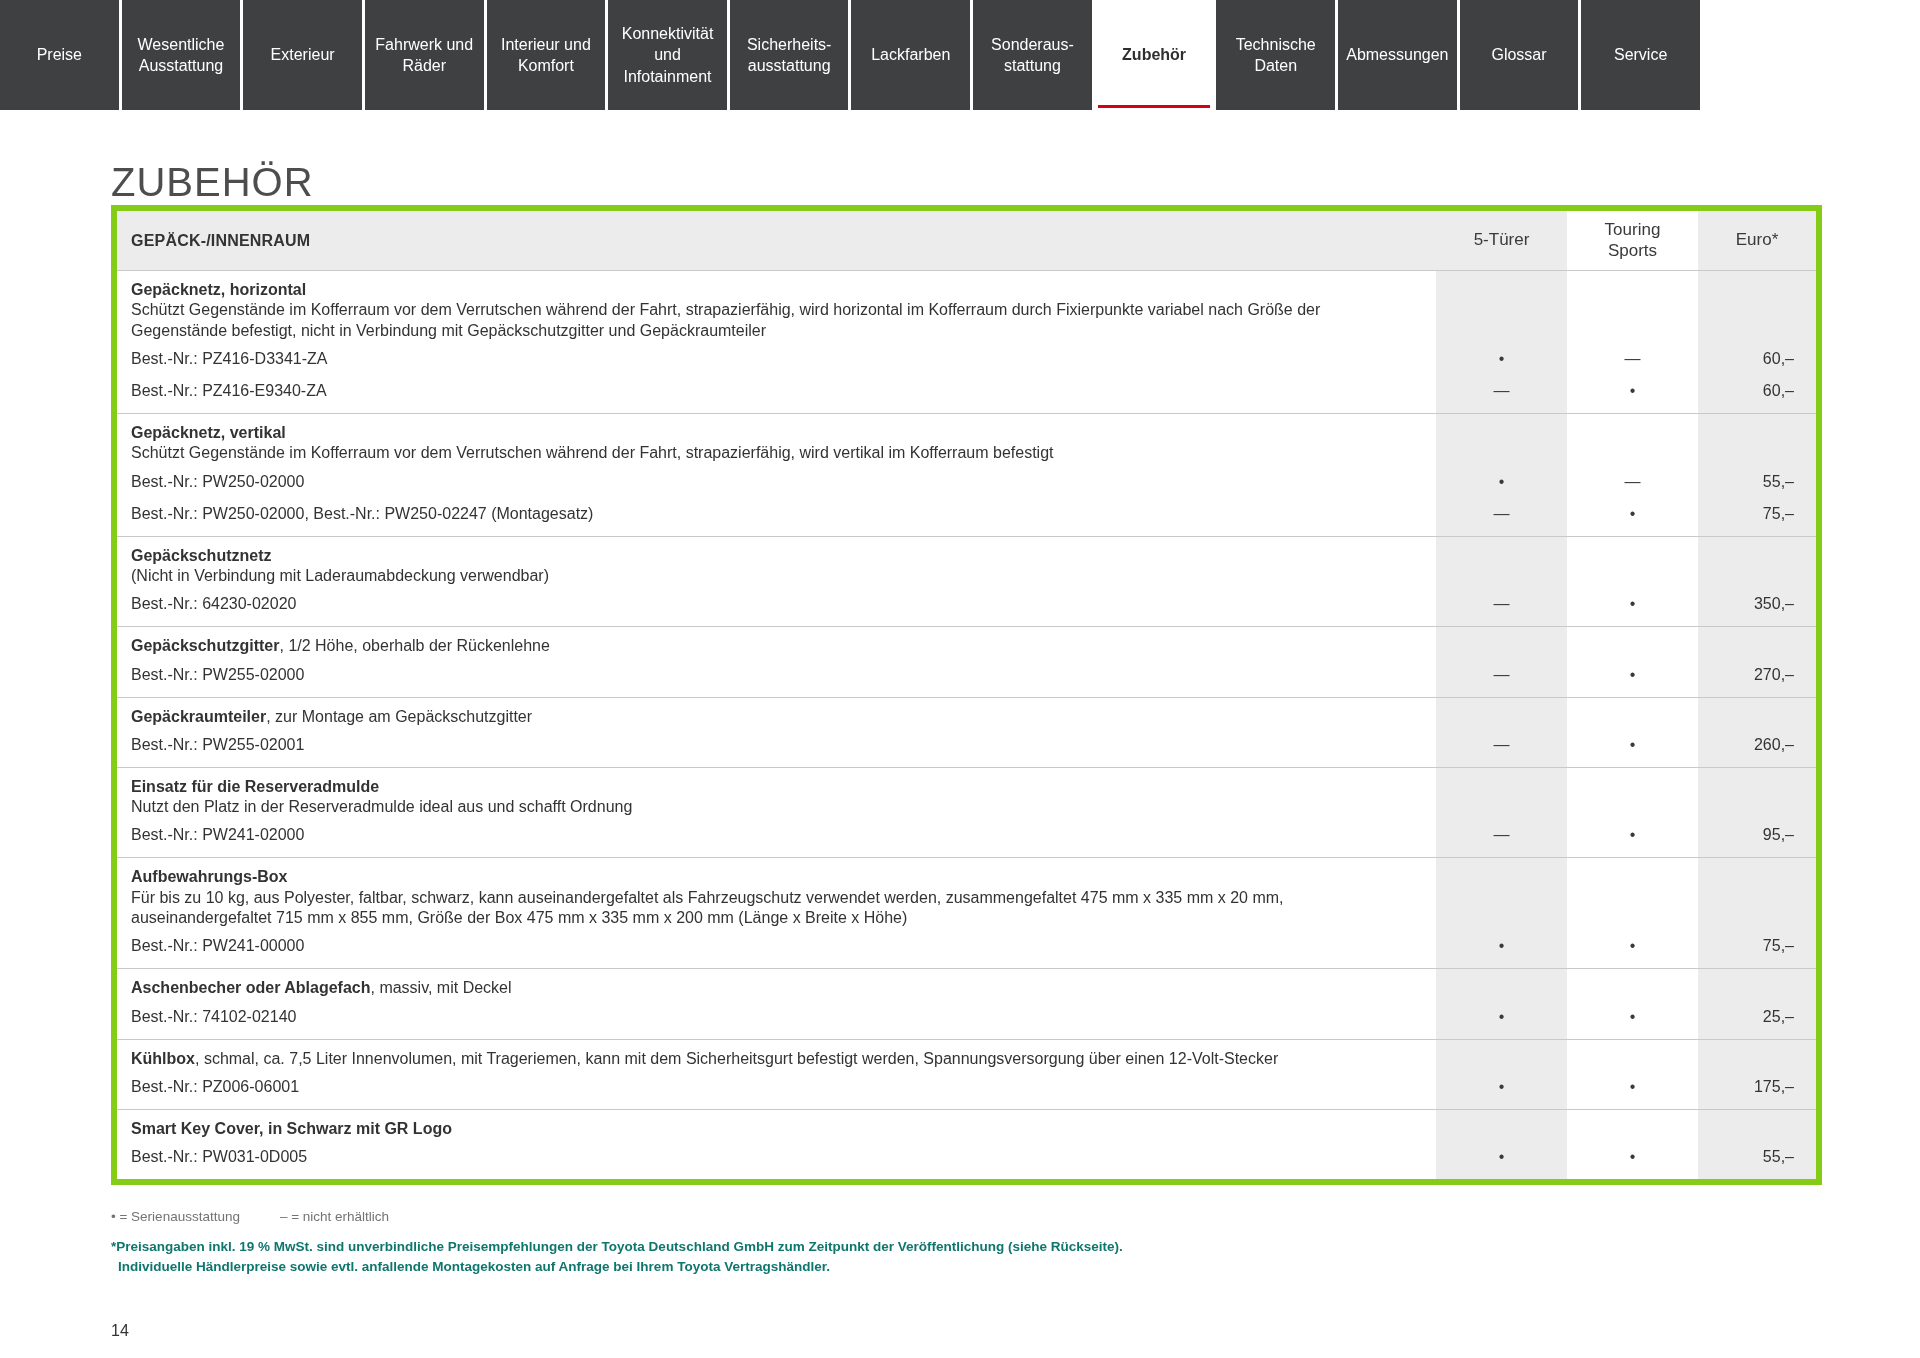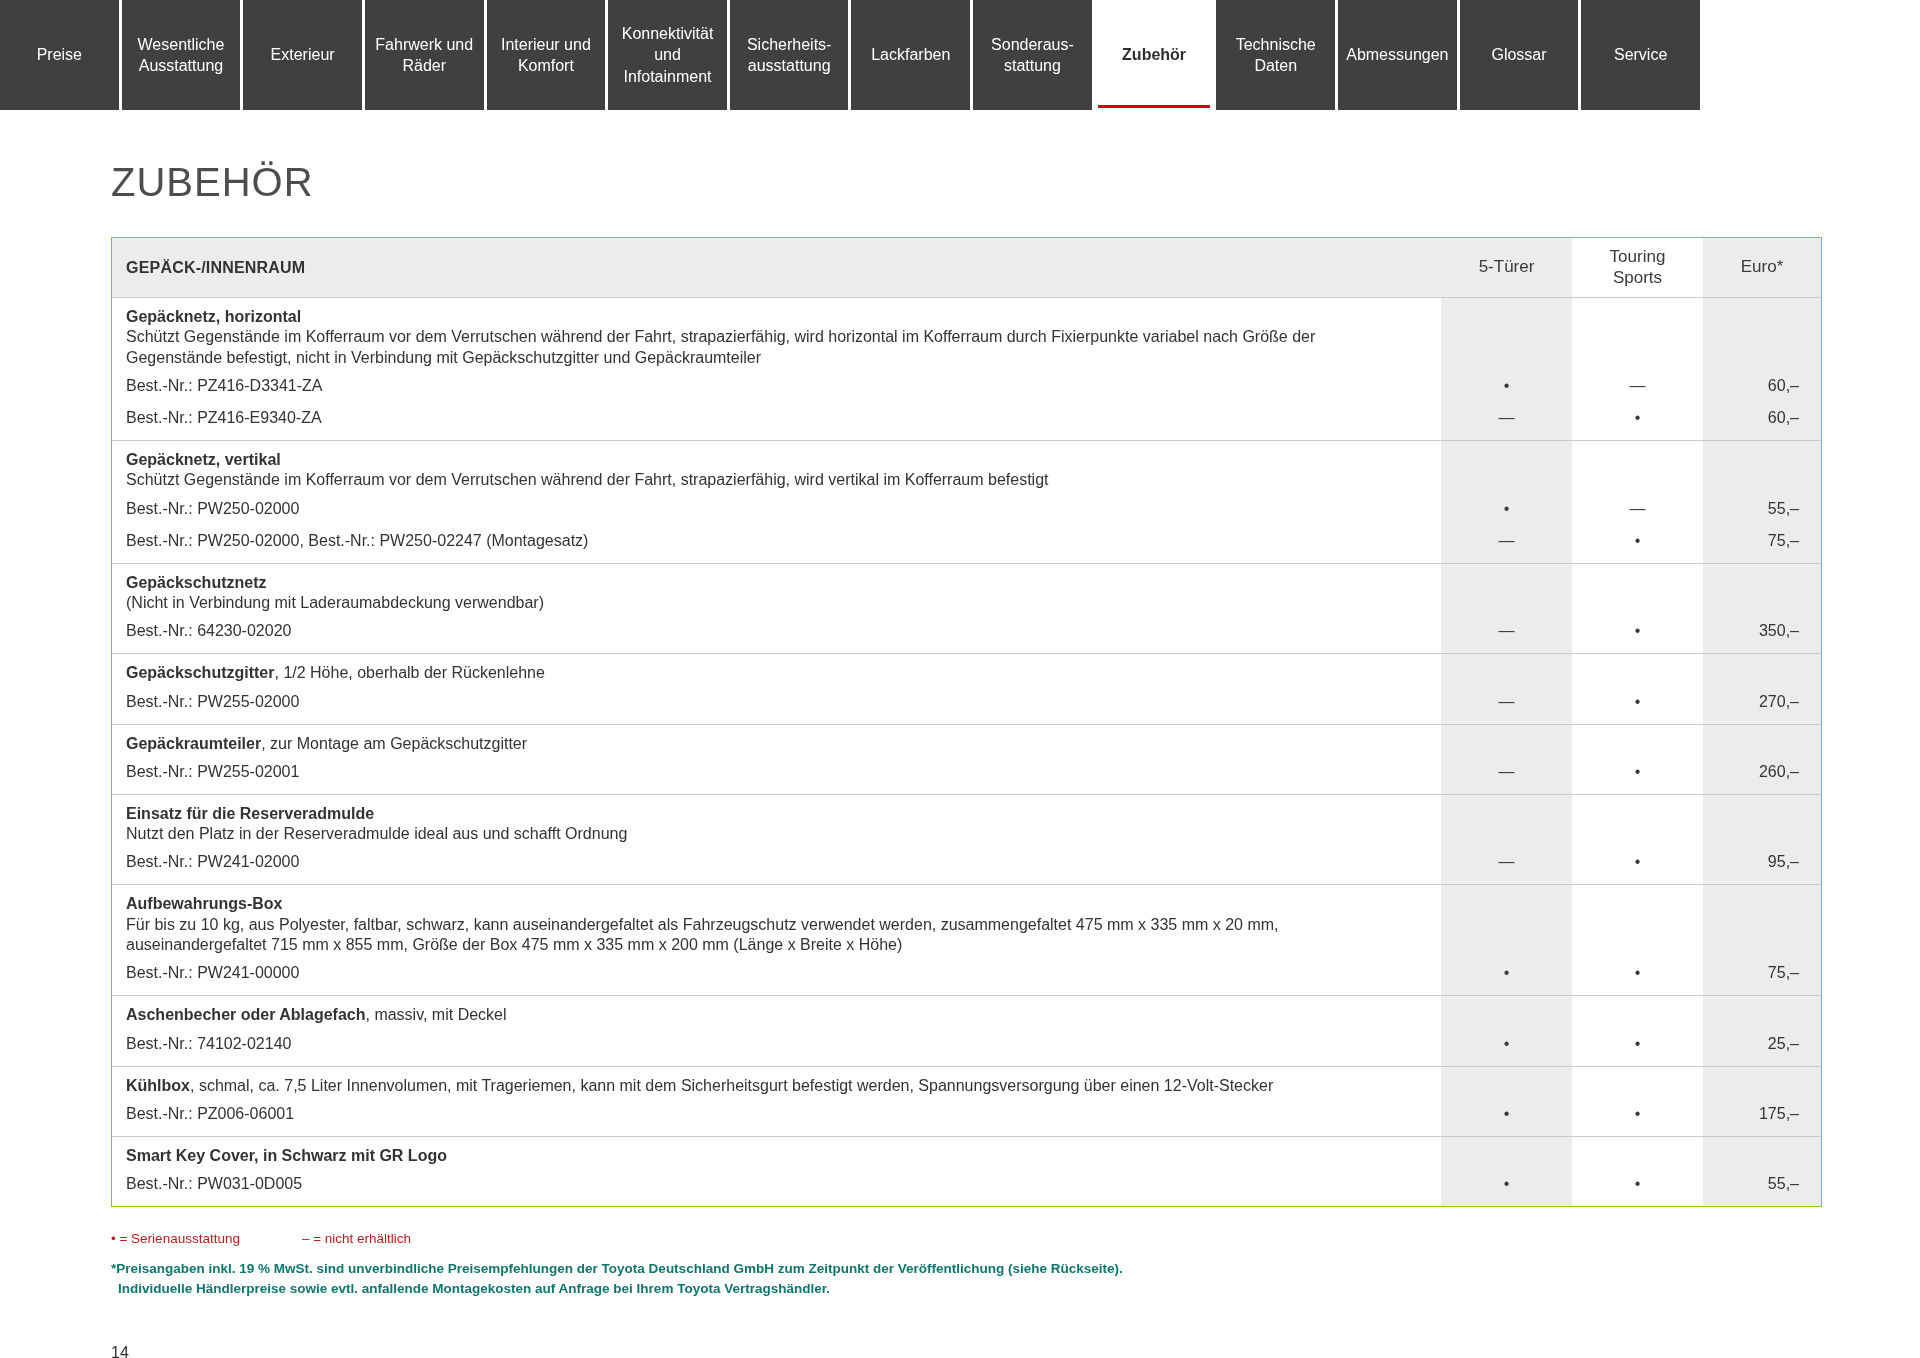--- a/index.html
+++ b/index.html
@@ -14,37 +14,37 @@
   .tab{
     flex:1 1 0;background:var(--tab-bg,#3e4042);color:#fff;
     display:flex;align-items:center;justify-content:center;text-align:center;
     font-size:16px;line-height:1.32;padding:8px 7px;position:relative;cursor:pointer;
   }
   .tab.active{background:#fff;color:#2f2f2f;font-weight:700;}
   .tab-underline{position:absolute;left:3px;right:3px;bottom:2px;height:3px;background:var(--accent,#d30016);}
   
   .content{padding:0 98px 0 111px;}
   .page-title{margin-top:50px;font-size:40px;font-weight:400;letter-spacing:1px;color:#4d4d4d;}
-  .acc-table{margin-top:32px;border:1px solid #84cc16;}
+  .acc-table{border:6px solid #84cc16;}
   .t-row,.product{display:grid;grid-template-columns:1fr 131px 131px 118px;}
   .t-header{border-bottom:1px solid #c9c9c9;height:60px;}
   .th-cat{background:var(--shade,#ececec);display:flex;align-items:center;padding-left:14px;font-weight:700;font-size:16px;letter-spacing:.2px;}
   .th-col{display:flex;align-items:center;justify-content:center;text-align:center;font-size:17px;line-height:1.2;color:#3a3a3a;padding:0 18px;}
   .gray{background:var(--shade,#ececec);}
   .product + .product{border-top:1px solid #c9c9c9;}
   .p-info{padding:9px 44px 2px 14px;}
   .p-title{font-size:16px;line-height:1.27;}
   .p-name{font-weight:700;}
   .p-desc{font-size:16px;line-height:1.27;}
   .v-label{padding:6px 18px 6px 14px;font-size:16px;line-height:20px;}
   .v-marker{display:flex;justify-content:center;align-items:flex-start;padding-top:6px;font-size:16px;line-height:20px;color:#3a3a3a;}
   .v-price{display:flex;justify-content:flex-end;align-items:flex-start;padding-top:6px;padding-right:22px;font-size:16px;line-height:20px;}
   .vlast{padding-bottom:12px;}
   
-  .legend{margin-top:24px;display:flex;gap:62px;font-size:13.5px;color:#b91c1c;}
+  .legend{margin-top:24px;display:flex;gap:40px;font-size:13.5px;color:#737373;}
   .footnotes{margin-top:13px;font-size:13.5px;font-weight:700;line-height:1.45;color:#0f766e;}
   .fn2{padding-left:7px;}
   .page-number{margin-top:46px;font-size:16px;color:#333;}
 </style>
 </head>
 <body>
 
 <nav class="tab-bar">
     <div class="tab">
       <span class="tab-label">Preise</span>

